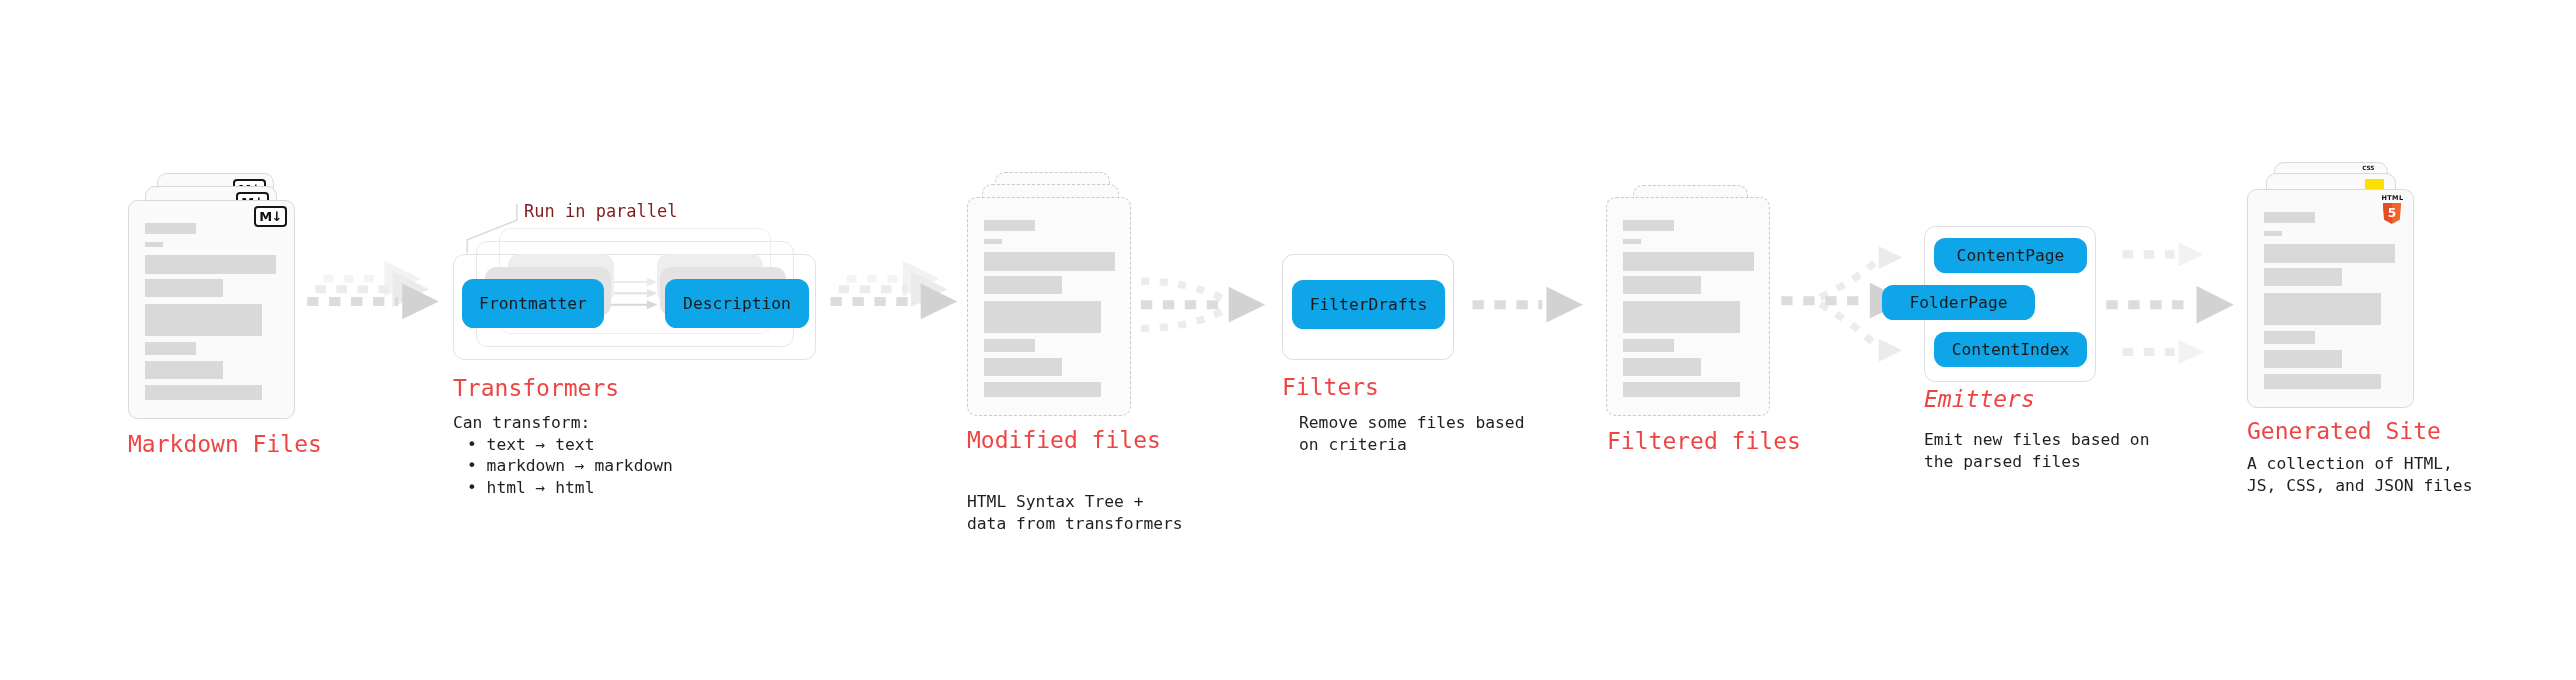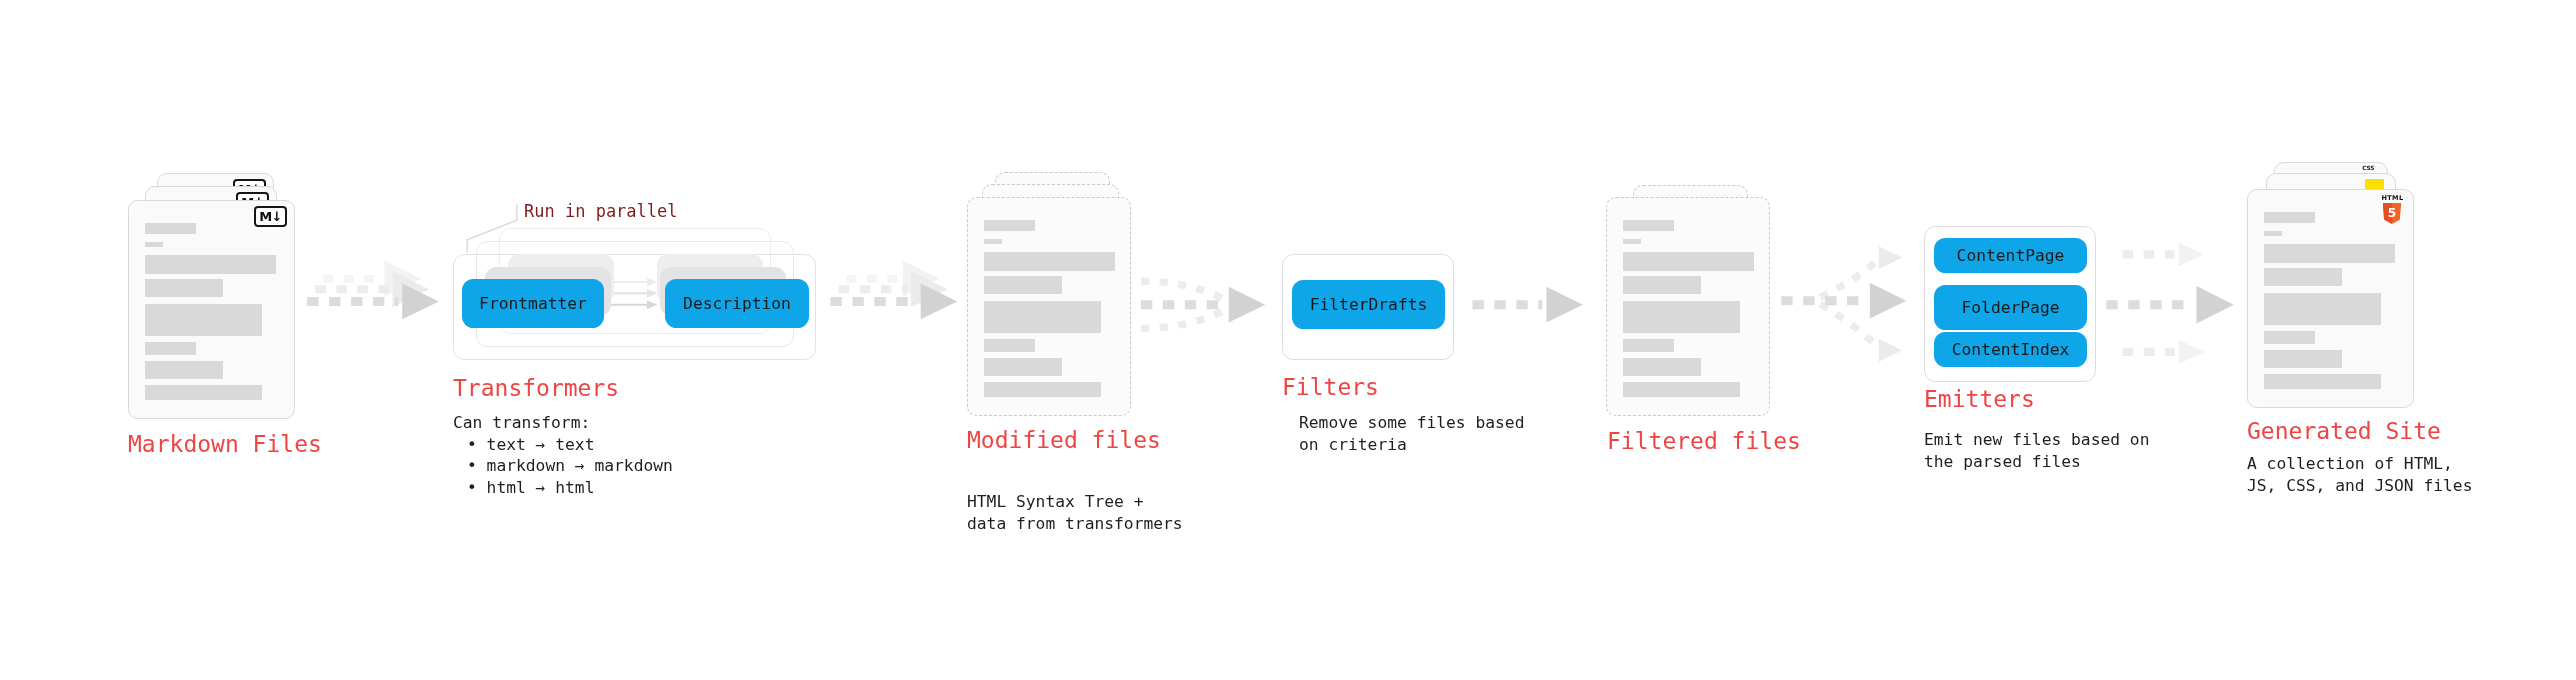--- a/index.html
+++ b/index.html
@@ -226,27 +226,27 @@
         </div>
     </div>
     <div class="node-title" style="left:1607px;top:428px;">Filtered files</div>
   </div>
 
   <div>
     <div class="container-box box-solid" style="left:1924px;top:226px;width:172px;height:156px;"></div>
     <div class="pill" style="left:1934px;top:238px;width:153px;height:35px;">
         <span>ContentPage</span>
       </div>
-    <div class="pill" style="left:1934px;top:285px;width:153px;height:45px;">
+    <div class="pill" style="left:1882px;top:285px;width:153px;height:35px;">
         <span>FolderPage</span>
       </div>
     <div class="pill" style="left:1934px;top:332px;width:153px;height:35px;">
         <span>ContentIndex</span>
       </div>
-    <div class="node-title" style="left:1924px;top:386px;">Emitters</div>
+    <div class="node-title" style="left:1924px;top:386px;font-style:italic;">Emitters</div>
     <div class="node-desc" style="left:1924px;top:429px;">Emit new files based on
 the parsed files</div>
   </div>
 
   <div>
     <div class="file-card" style="left:2274px;top:162px;width:114px;height:203px;">
       <div class="css-badge">
         <div class="label">CSS</div>
         <div class="bar-blue"></div>
       </div>

